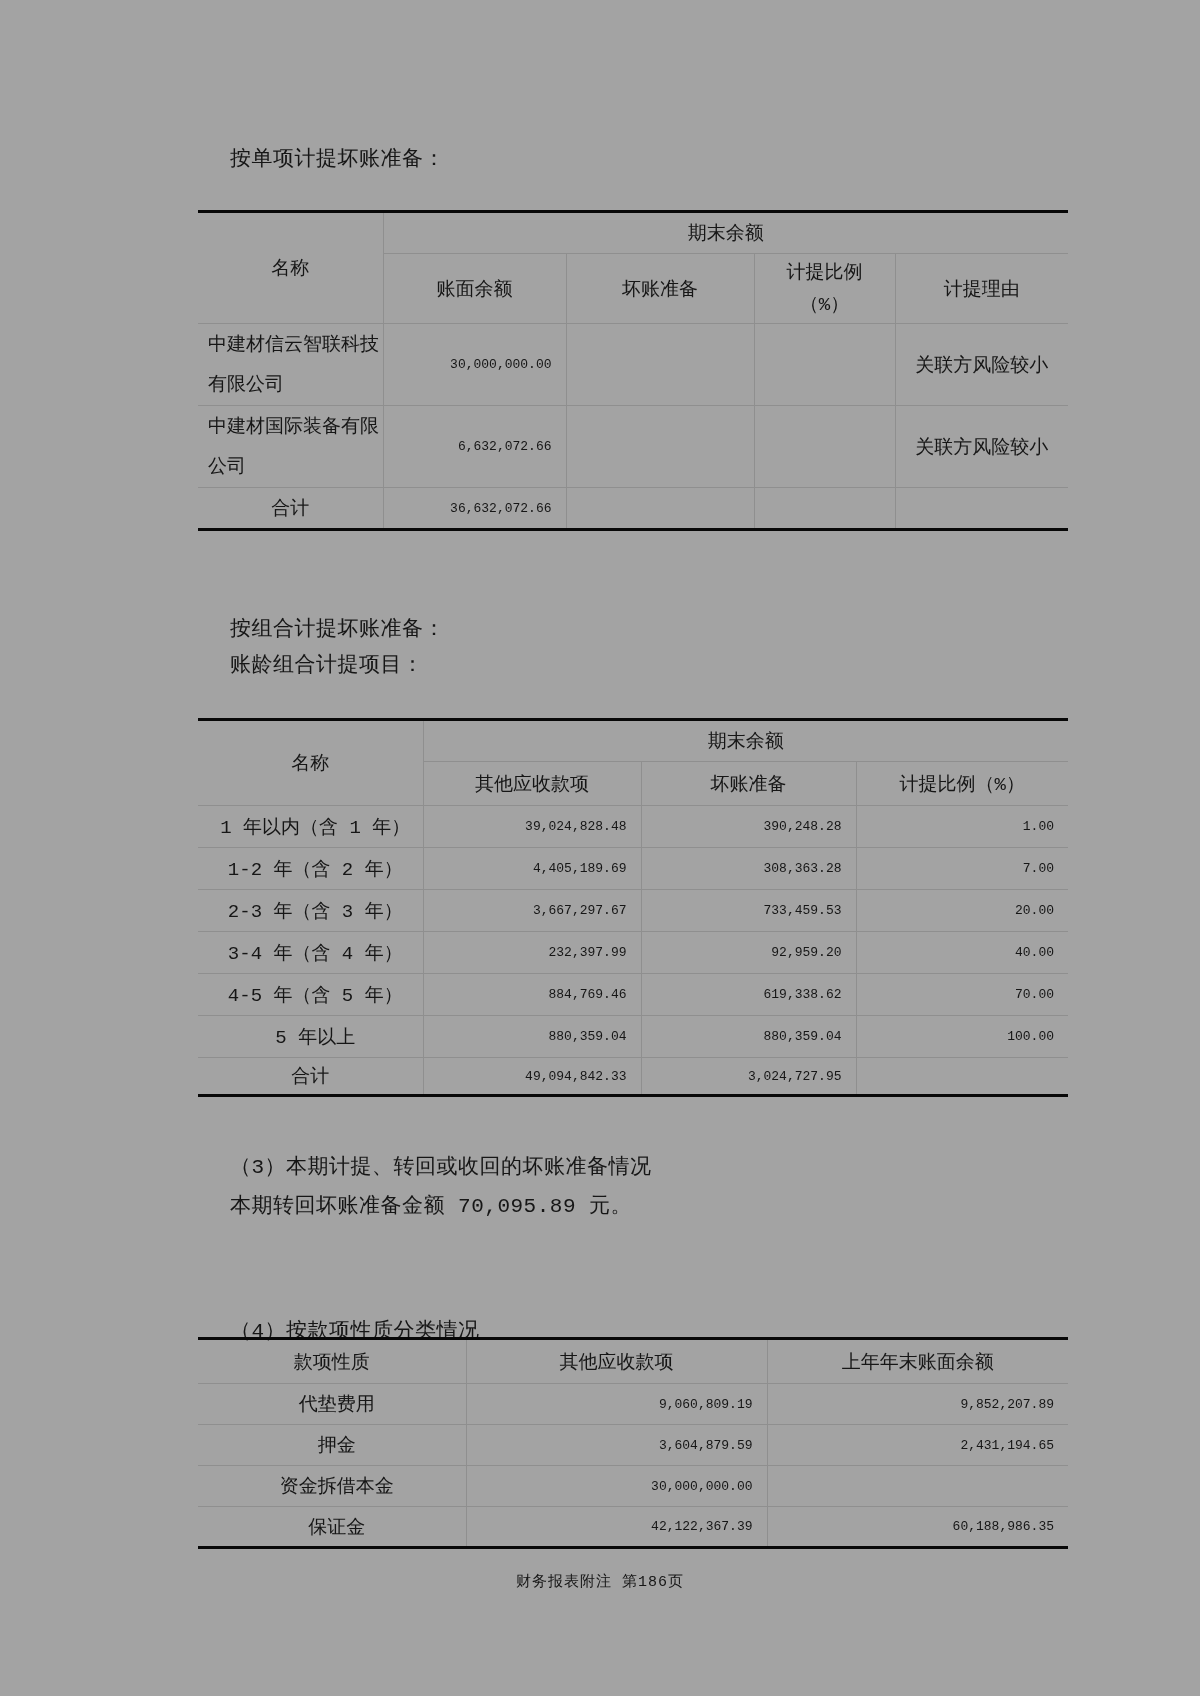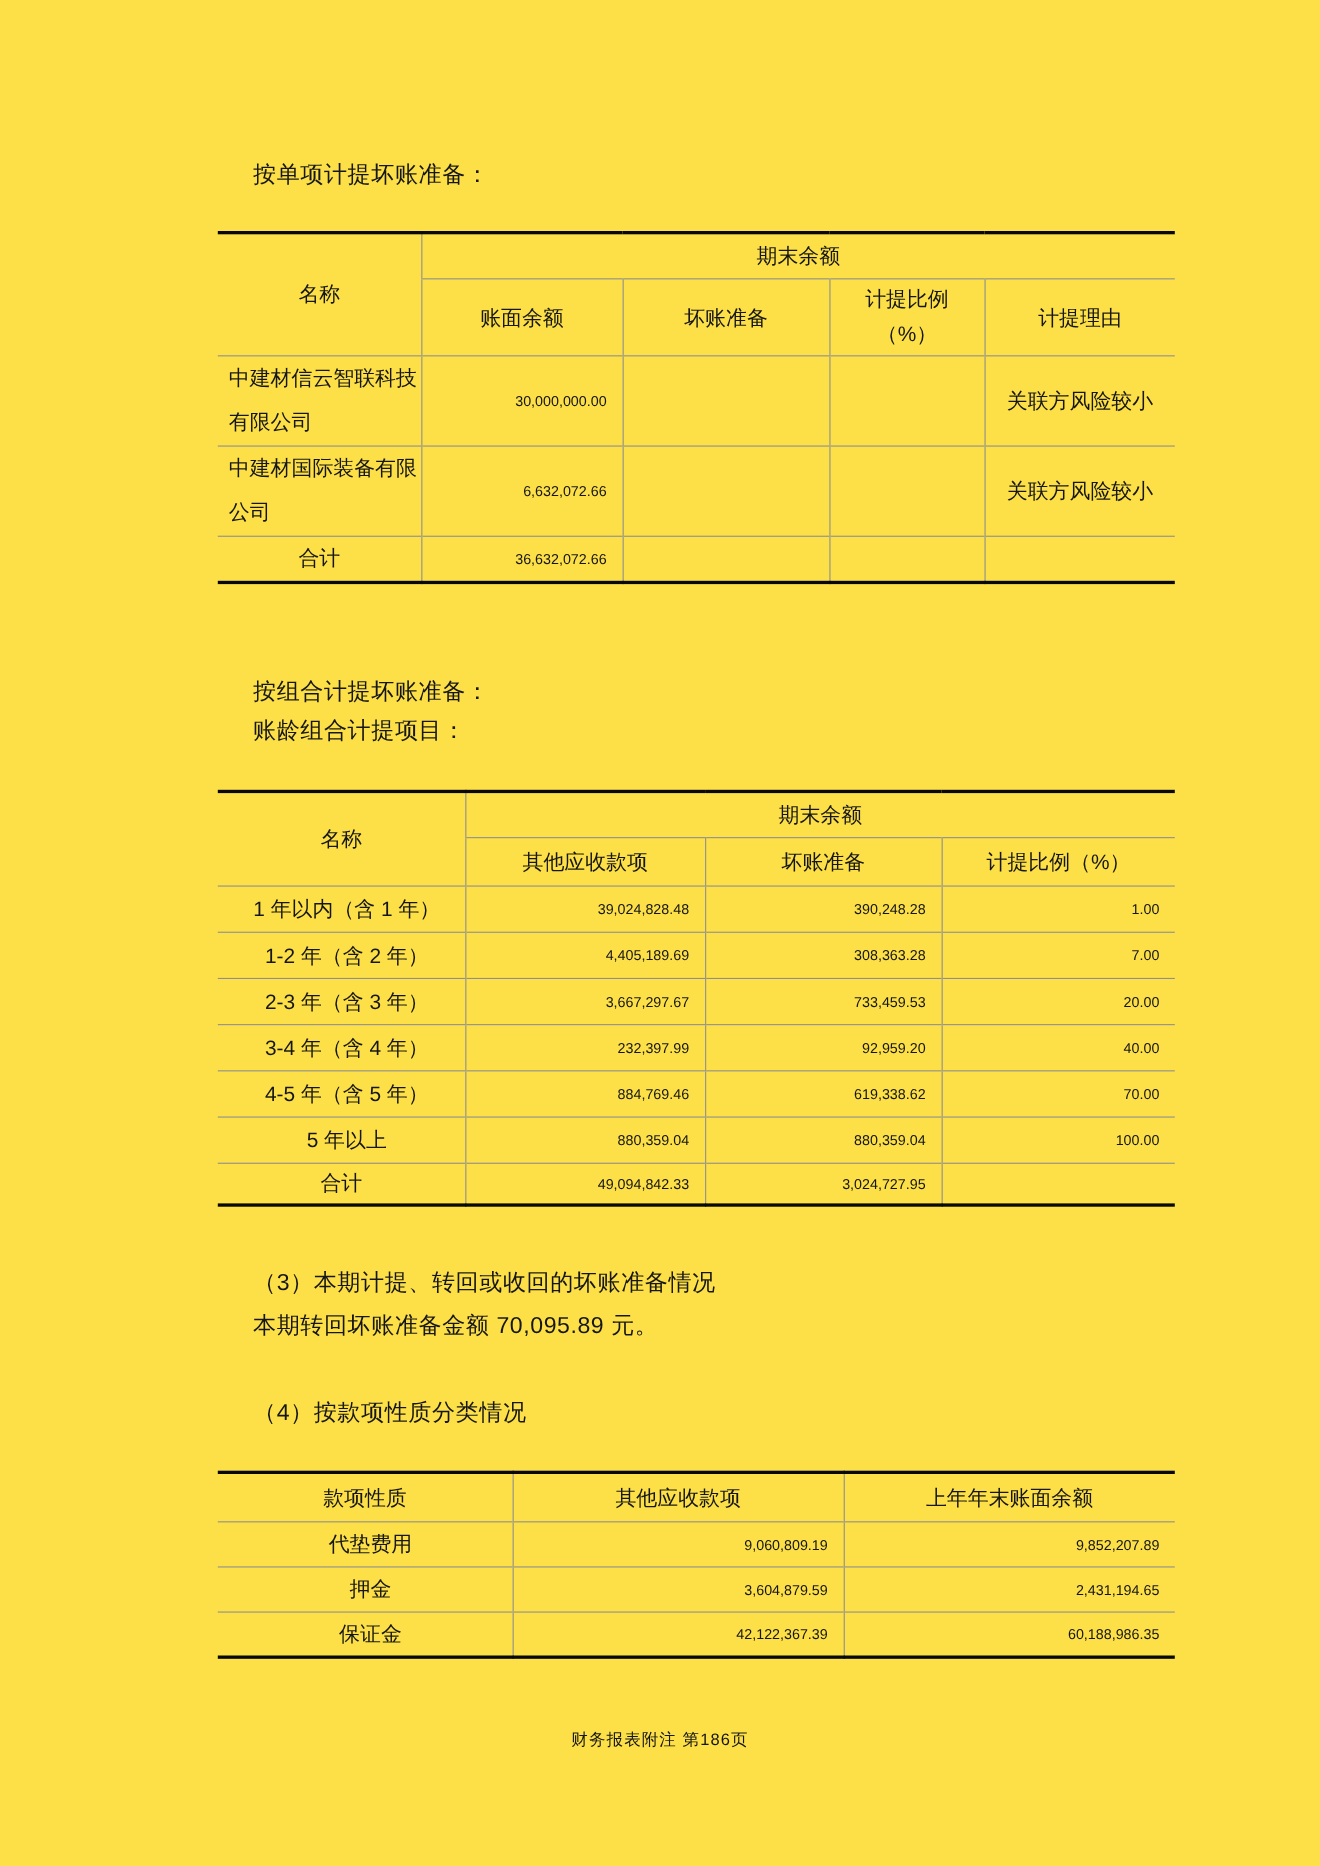--- a/index.html
+++ b/index.html
@@ -1,19 +1,19 @@
 <!DOCTYPE html>
 <html><head>
 <meta charset="utf-8">
 <style>
   * { margin:0; padding:0; box-sizing:border-box; }
   html, body { background:#ffffff; }
   .page {
-    position:relative; width:1200px; height:1696px; background:#fde047;
-    font-family:Liberation Sans, sans-serif; color:#161616;
+    position:relative; width:1200px; height:1696px; background:#a3a3a3;
+    font-family:Liberation Mono, monospace; color:#161616;
     overflow:hidden;
   }
   .heading { position:absolute; left:230px; font-size:21px; letter-spacing:0.5px; white-space:nowrap; }
   .footer  { position:absolute; left:0; width:1200px; text-align:center; font-size:15px; letter-spacing:1px; }
 
   table.tbl {
     position:absolute; left:198px; width:870px;
     border-collapse:collapse; table-layout:fixed;
     border-top:3px solid #080808; border-bottom:3px solid #080808;
     font-size:19px;
@@ -154,21 +154,21 @@
       <td class="c0 cen">合计</td>
       <td class="num">49,094,842.33</td>
       <td class="num">3,024,727.95</td>
       <td class="num"></td>
     </tr>
   </tbody>
     </table>
 
   <div class="heading" style="top:1152px">（3）本期计提、转回或收回的坏账准备情况</div>
   <div class="heading" style="top:1191px">本期转回坏账准备金额 70,095.89 元。</div>
-  <div class="heading" style="top:1270px">（4）按款项性质分类情况</div>
+  <div class="heading" style="top:1316px">（4）按款项性质分类情况</div>
 
   <table class="tbl t3" style="top:1337px">
     <colgroup>
         <col style="width:268px">
         <col style="width:301px">
         <col style="width:301px">
       </colgroup>
     <tbody>
         <tr class="hr">
       <th class="c0 cen">款项性质</th>
@@ -179,20 +179,25 @@
       <td class="c0 lbl">代垫费用</td>
       <td class="num">9,060,809.19</td>
       <td class="num">9,852,207.89</td>
     </tr>
     <tr class="dr">
       <td class="c0 lbl">押金</td>
       <td class="num">3,604,879.59</td>
       <td class="num">2,431,194.65</td>
     </tr>
     <tr class="dr">
+      <td class="c0 lbl">资金拆借本金</td>
+      <td class="num">30,000,000.00</td>
+      <td class="num"></td>
+    </tr>
+    <tr class="dr">
       <td class="c0 lbl">保证金</td>
       <td class="num">42,122,367.39</td>
       <td class="num">60,188,986.35</td>
     </tr>
   </tbody>
     </table>
 
   <div class="footer" style="top:1572px">财务报表附注 第186页</div>
 
 </div>

